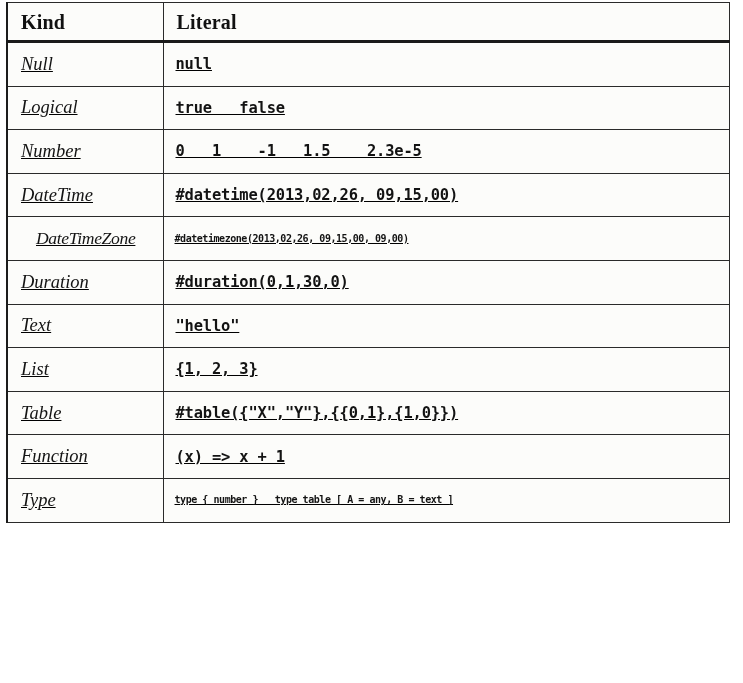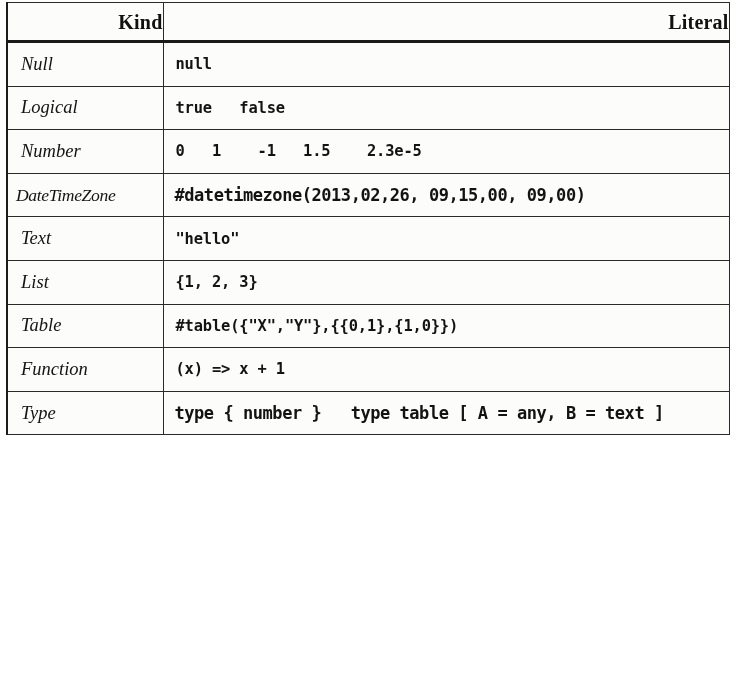--- a/index.html
+++ b/index.html
@@ -50,40 +50,41 @@
     padding: 0;
     margin: 0;
     vertical-align: middle;
     background: #fcfcfa;
   }
 
   
   tr.header-row th {
     height: 37px;
     border-bottom: 3px solid #1a1a1a;
-    text-align: right;
+    text-align: left;
   }
   tr.header-row th.th-kind {
     border-right: 1.5px solid #2a2a2a;
   }
   .th-text {
     display: block;
     font-family: "Liberation Serif", serif;
     font-weight: bold;
     font-size: 20px;
     color: #111111;
     letter-spacing: 0.2px;
     padding-left: 13px;
     line-height: 20px;
   }
 
   
   tr.data-row td {
     height: 42.6px;
     border-bottom: 1.5px solid #2a2a2a;
+    text-decoration: underline;
   }
   tr.data-row:last-child td {
     border-bottom: none;
   }
   tr.data-row td.cell-kind {
     border-right: 1.5px solid #2a2a2a;
   }
 
   .kind-text {
     display: block;
@@ -92,36 +93,36 @@
     font-size: 18.5px;
     color: #141414;
     padding-left: 13px;
     line-height: 19px;
     white-space: nowrap;
   }
   
   .kind-text.tight {
     font-size: 17.6px;
     letter-spacing: -0.35px;
-    padding-left: 8px;
+    padding-left: 28px;
   }
 
   .lit-text {
     display: block;
     font-family: "DejaVu Sans Mono", "Liberation Mono", monospace;
     font-size: 15.4px;
     font-weight: bold;
     color: #131313;
     padding-left: 12px;
     line-height: 18px;
     white-space: pre;
     letter-spacing: -0.15px;
   }
   .lit-text.narrow {
-    font-size: 17px;
+    font-size: 10px;
     letter-spacing: -0.45px;
     padding-left: 11px;
   }
 </style>
 </head>
 <body>
 
 <div id="page">
   <div class="table-wrap">
     <table class="kind-table">
@@ -159,24 +160,40 @@
           <tr class="data-row">
             <td class="cell-kind">
               <span class="kind-text">Number</span>
             </td>
             <td class="cell-literal">
               <span class="lit-text">0   1    -1   1.5    2.3e-5</span>
             </td>
           </tr>
           <tr class="data-row">
             <td class="cell-kind">
+              <span class="kind-text">DateTime</span>
+            </td>
+            <td class="cell-literal">
+              <span class="lit-text">#datetime(2013,02,26, 09,15,00)</span>
+            </td>
+          </tr>
+          <tr class="data-row">
+            <td class="cell-kind">
               <span class="kind-text tight">DateTimeZone</span>
             </td>
             <td class="cell-literal">
               <span class="lit-text narrow">#datetimezone(2013,02,26, 09,15,00, 09,00)</span>
+            </td>
+          </tr>
+          <tr class="data-row">
+            <td class="cell-kind">
+              <span class="kind-text">Duration</span>
+            </td>
+            <td class="cell-literal">
+              <span class="lit-text">#duration(0,1,30,0)</span>
             </td>
           </tr>
           <tr class="data-row">
             <td class="cell-kind">
               <span class="kind-text">Text</span>
             </td>
             <td class="cell-literal">
               <span class="lit-text">"hello"</span>
             </td>
           </tr>

